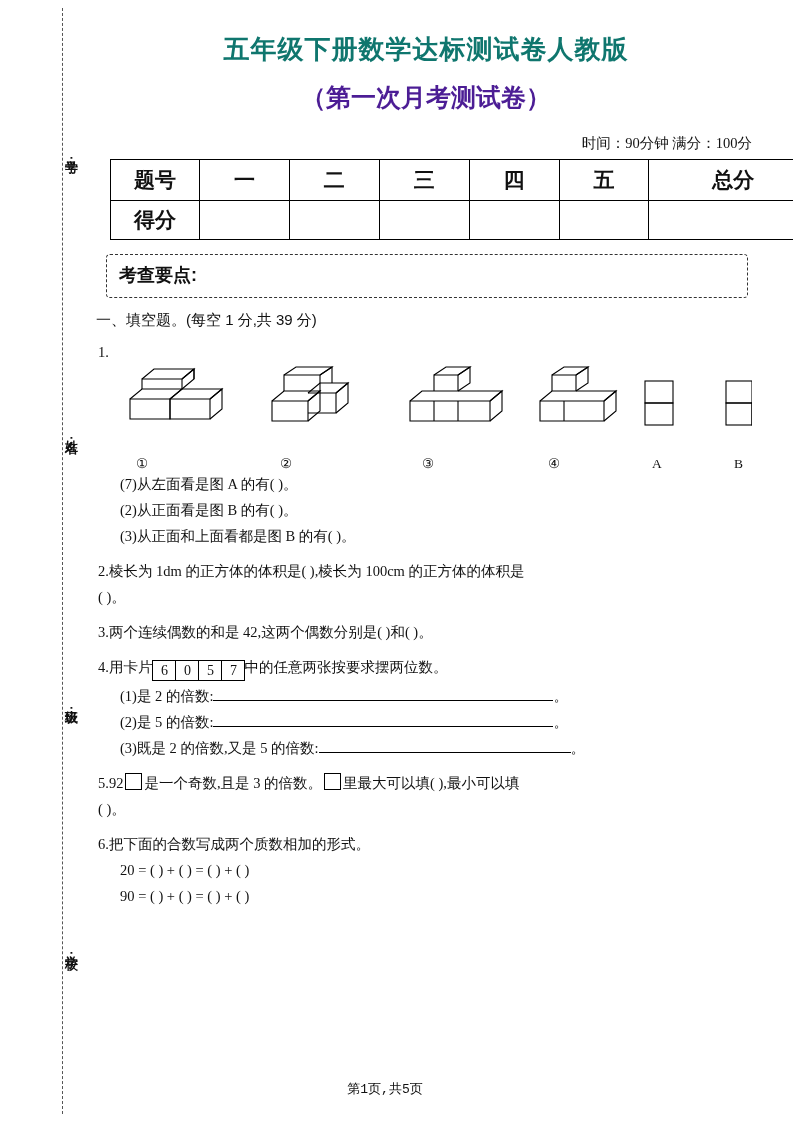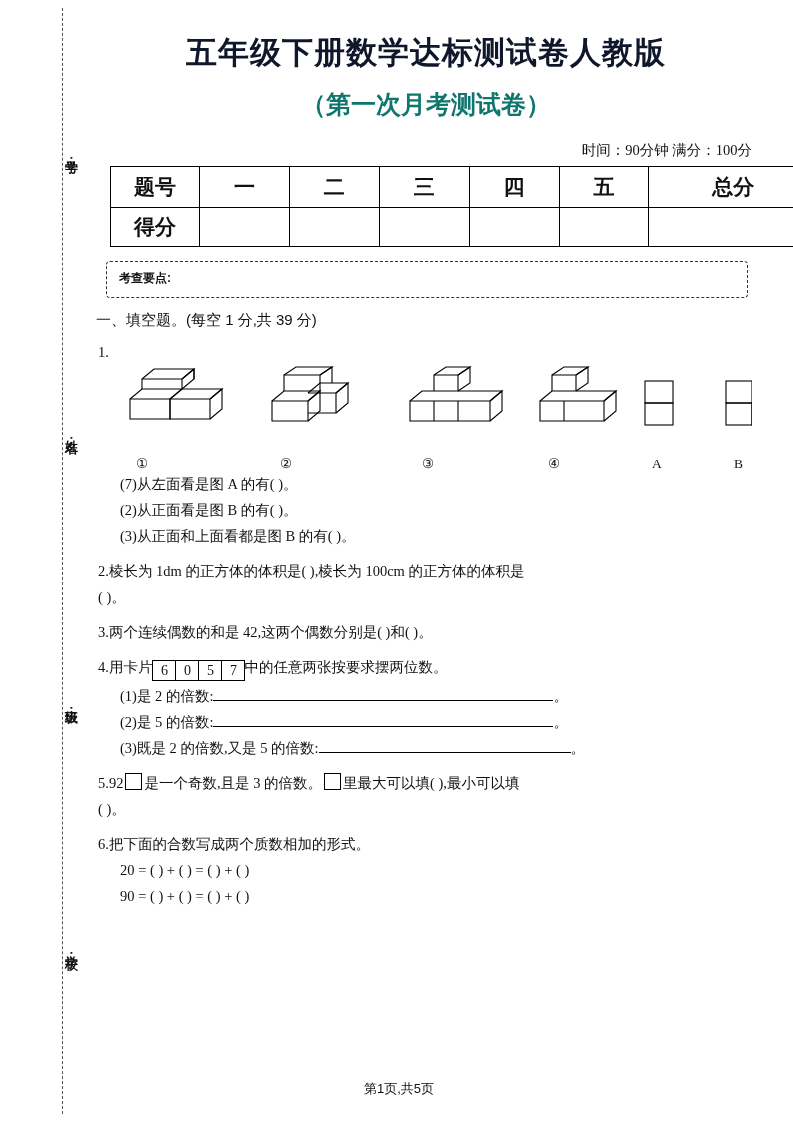--- a/index.html
+++ b/index.html
@@ -57,32 +57,32 @@
   .content {
     position: absolute;
     left: 92px;
     top: 0;
     width: 668px;
   }
   .title {
     text-align: center;
     font-family: Liberation Serif, serif;
     font-weight: bold;
-    font-size: 31px;
+    font-size: 26px;
     letter-spacing: 1px;
     margin-top: 32px;
-    color: #0f172a;
+    color: #0f766e;
   }
   .subtitle {
     text-align: center;
     font-family: "Liberation Sans", sans-serif;
     font-weight: bold;
     font-size: 25px;
     margin-top: 14px;
-    color: #0f766e;
+    color: #4c1d95;
   }
   .meta {
     text-align: right;
     font-size: 14.5px;
     margin-top: 20px;
     padding-right: 8px;
   }
   table.score {
     border-collapse: collapse;
     margin: 6px 0 0 18px;
@@ -101,21 +101,21 @@
 
   .notice {
     margin: 14px 12px 0 14px;
     border: 1px dashed #333;
     border-radius: 4px;
     padding: 8px 12px 10px 12px;
   }
   .notice-title {
     font-family: "Liberation Sans", sans-serif;
     font-weight: bold;
-    font-size: 12px;
+    font-size: 18px;
   }
   .notice-body {
     font-size: 14px;
     line-height: 25px;
     margin-top: 2px;
     letter-spacing: 0.2px;
   }
   .notice-body p { margin: 0; }
   .notice-body p.indent { text-indent: 28px; }
 
@@ -166,25 +166,25 @@
     height: 20px;
     font-size: 13.5px;
   }
   .figlabels span {
     position: absolute;
     top: 0;
   }
   .footer {
     position: absolute;
     bottom: 24px;
-    left: 14px;
+    left: 0;
     width: 770px;
     text-align: center;
     font-size: 13px;
-    font-family: Liberation Sans, sans-serif;
+    font-family: Liberation Mono, monospace;
   }
   .longline {
     display: inline-block;
     border-bottom: 1px solid #000;
     height: 14px;
   }
 </style>
 </head>
 <body>
 

